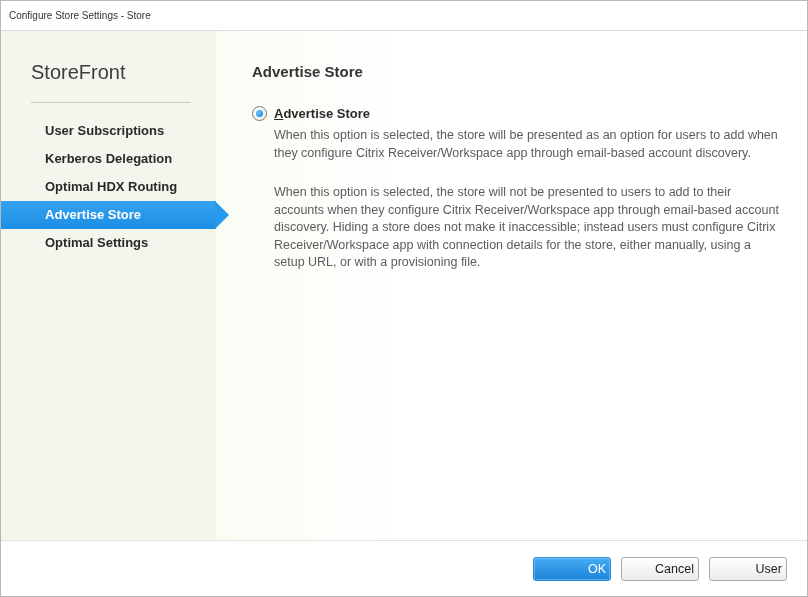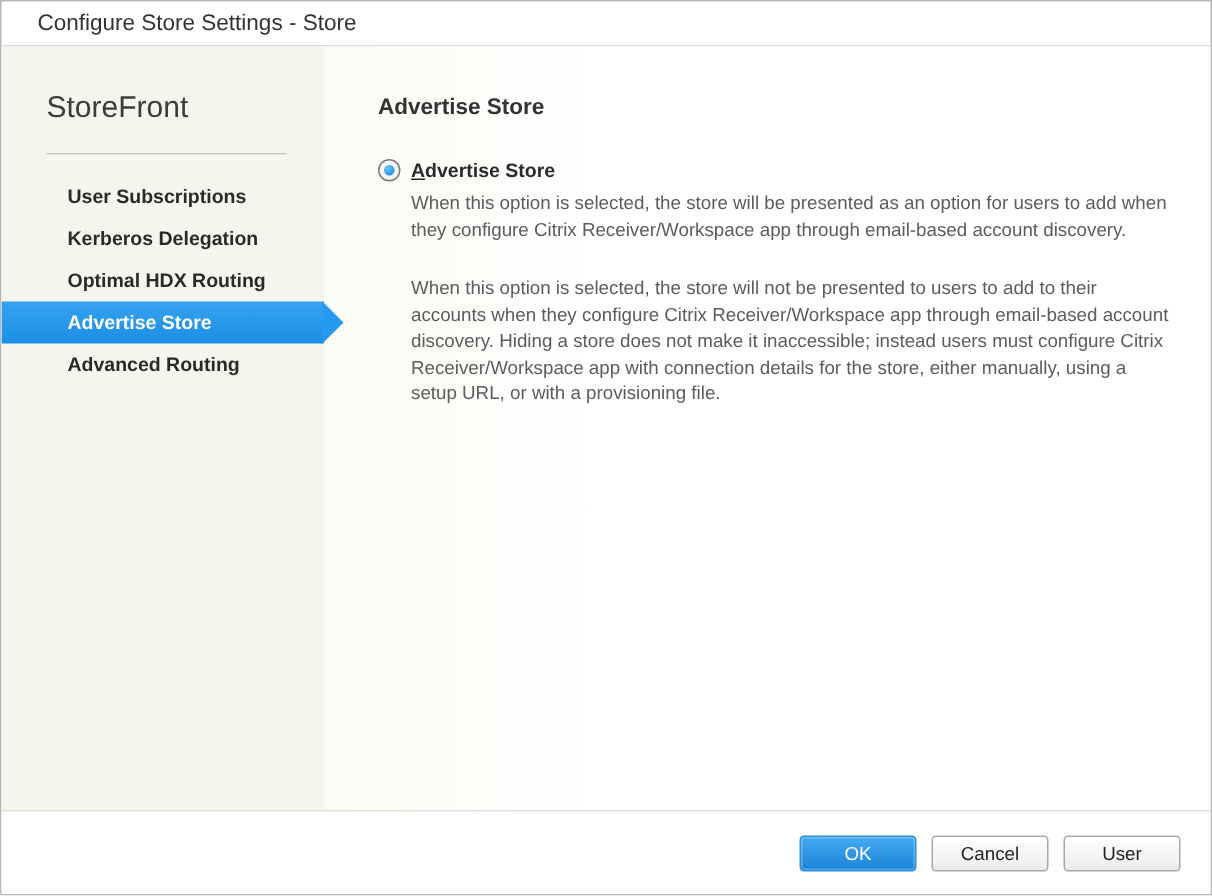--- a/index.html
+++ b/index.html
@@ -11,22 +11,22 @@
     background: #fff;
   }
   .window {
     width: 808px; height: 597px;
     border: 1px solid #b8b8b8;
     display: flex; flex-direction: column;
     background: #fff;
   }
   .titlebar {
     height: 30px;
-    padding: 6px 24px;
-    font-size: 15px;
+    padding: 6px 8px;
+    font-size: 10px;
     color: #333;
     border-bottom: 1px solid #dcdcdc;
     display: flex; align-items: center;
   }
   .body {
     flex: 1;
     display: flex;
     background: linear-gradient(to right, #f4f6ee 0, #f4f6ee 215px, #fafcf4 215px, #ffffff 400px);
     overflow: hidden;
   }
@@ -130,20 +130,21 @@
   .btn {
     min-width: 78px;
     height: 24px;
     font-size: 12.5px;
     border: 1px solid #a9a9a9;
     border-radius: 3px;
     background: linear-gradient(#fefefe, #ececec);
     cursor: pointer;
     padding: 0 4px;
     color: #222;
+    text-align: right;
   }
   .btn.primary {
     border-color: #2d8fd8;
     background: linear-gradient(#44aaf3, #1d84d8);
     color: #fff;
     box-shadow: inset 0 0 0 1px rgba(255,255,255,.25);
   }
 </style>
 </head>
 <body>
@@ -157,21 +158,21 @@
   <div class="body">
 
     <div class="sidebar">
       <div class="brand">StoreFront</div>
       <div class="brand-underline"></div>
       <ul class="nav">
         <li class="nav-item">User Subscriptions</li>
         <li class="nav-item">Kerberos Delegation</li>
         <li class="nav-item">Optimal HDX Routing</li>
         <li class="nav-item selected">Advertise Store</li>
-        <li class="nav-item">Advanced Routing</li>
+        <li class="nav-item">Optimal Settings</li>
       </ul>
     </div>
 
     <div class="content">
       <div class="page-title">Advertise Store</div>
 
       <div class="option-block">
         <div class="radio-row">
           <span class="radio-outer checked"></span>
           <span class="radio-label underline-first">Advertise Store</span>

